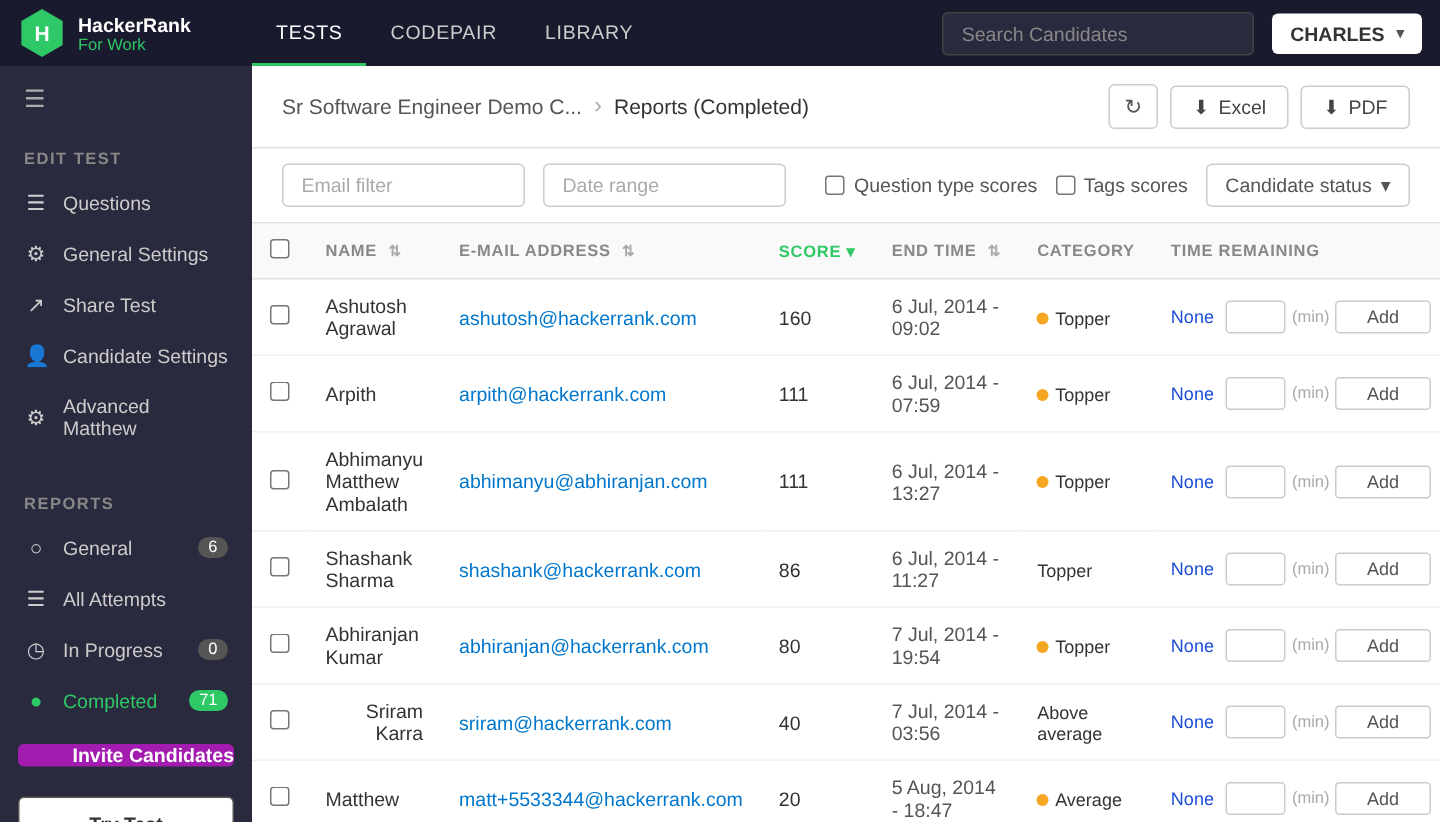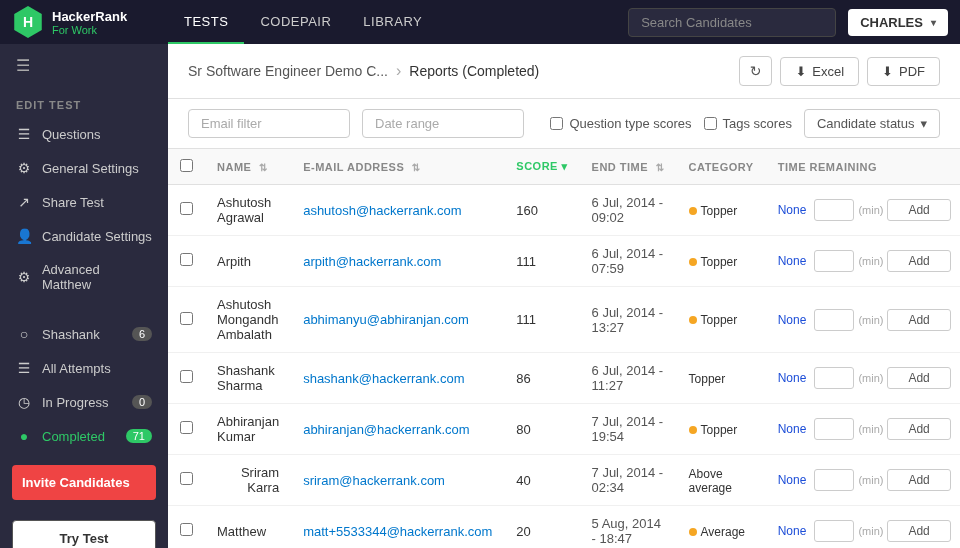--- a/index.html
+++ b/index.html
@@ -83,23 +83,23 @@
     }
     .sidebar-item .icon { font-size: 14px; width: 16px; text-align: center; }
     .sidebar-item .badge {
       margin-left: auto; background: #555; color: white;
       border-radius: 10px; padding: 1px 7px; font-size: 11px;
     }
     .sidebar-item.completed-item { color: #2ec866; }
     .sidebar-item.completed-item .badge { background: #2ec866; }
     .sidebar-divider { height: 1px; background: #3a3a50; margin: 8px 0; }
     .invite-btn {
-      margin: 12px; background: #ef4444; color: white; border: none;
-      border-radius: 4px; padding: 10px; font-size: 13px; font-weight: 600;
-      cursor: pointer; text-align: left;
+      margin: 12px; background: #a21caf; color: white; border: none;
+      border-radius: 4px; font-size: 13px; font-weight: 600;
+      cursor: pointer; text-align: right;
     }
     .try-test-btn {
       margin: 8px 12px 12px 12px; background: white; color: #333; border: 1px solid #555;
       border-radius: 4px; padding: 10px; font-size: 13px; font-weight: 600;
       cursor: pointer; text-align: center;
     }
 
     
     .content-area {
       flex: 1; display: flex; flex-direction: column; overflow: hidden; background: white;
@@ -228,23 +228,24 @@
     </div>
     <div class="sidebar-item">
       <span class="icon">👤</span>
       <span>Candidate Settings</span>
     </div>
     <div class="sidebar-item">
       <span class="icon">⚙</span>
       <span>Advanced Matthew</span>
     </div>
     <div class="sidebar-divider"></div>
+    <div class="sidebar-section-label">REPORTS</div>
     <div class="sidebar-item">
       <span class="icon">○</span>
-      <span>Shashank</span>
+      <span>General</span>
       <span class="badge">6</span>
     </div>
     <div class="sidebar-item">
       <span class="icon">☰</span>
       <span>All Attempts</span>
     </div>
     <div class="sidebar-item">
       <span class="icon">◷</span>
       <span>In Progress</span>
       <span class="badge">0</span>
@@ -344,21 +345,21 @@
     <span class="none-text">None</span>
     <input class="time-input" type="text" value="" style="">
     <span class="time-unit">(min)</span>
     <button class="add-btn">Add</button>
   </div>
               </td>
               <td><input type="checkbox" style=""></td>
             </tr>
             <tr>
               <td><input type="checkbox" style=""></td>
-              <td style="font-weight: 500; white-space: pre-line;">Ashutosh Mongandh
+              <td style="font-weight: 500; white-space: pre-line;">Abhimanyu Matthew
 Ambalath</td>
               <td><a class="email-link" href="mailto:abhimanyu@hackerrank.com">abhimanyu@abhiranjan.com</a></td>
               <td>111</td>
               <td style="color: rgb(85, 85, 85);">6 Jul, 2014 - 13:27</td>
               <td><span class="category-badge"><span class="category-dot dot-warning"></span>Topper</span></td>
               <td>
                 <div class="time-remaining">
     <span class="none-text">None</span>
     <input class="time-input" type="text" value="" style="">
     <span class="time-unit">(min)</span>
@@ -399,21 +400,21 @@
     <button class="add-btn">Add</button>
   </div>
               </td>
               <td><input type="checkbox" style=""></td>
             </tr>
             <tr>
               <td><input type="checkbox" style=""></td>
               <td style="font-weight: 500; white-space: pre-line; text-align: right;">Sriram Karra</td>
               <td><a class="email-link" href="mailto:sriram@hackerrank.com">sriram@hackerrank.com</a></td>
               <td>40</td>
-              <td style="color: rgb(85, 85, 85);">7 Jul, 2014 - 02:34</td>
+              <td style="color: rgb(85, 85, 85);">7 Jul, 2014 - 03:56</td>
               <td><span class="category-badge">Above average</span></td>
               <td>
                 <div class="time-remaining">
     <span class="none-text">None</span>
     <input class="time-input" type="text" value="" style="">
     <span class="time-unit">(min)</span>
     <button class="add-btn">Add</button>
   </div>
               </td>
               <td><input type="checkbox" style=""></td>

